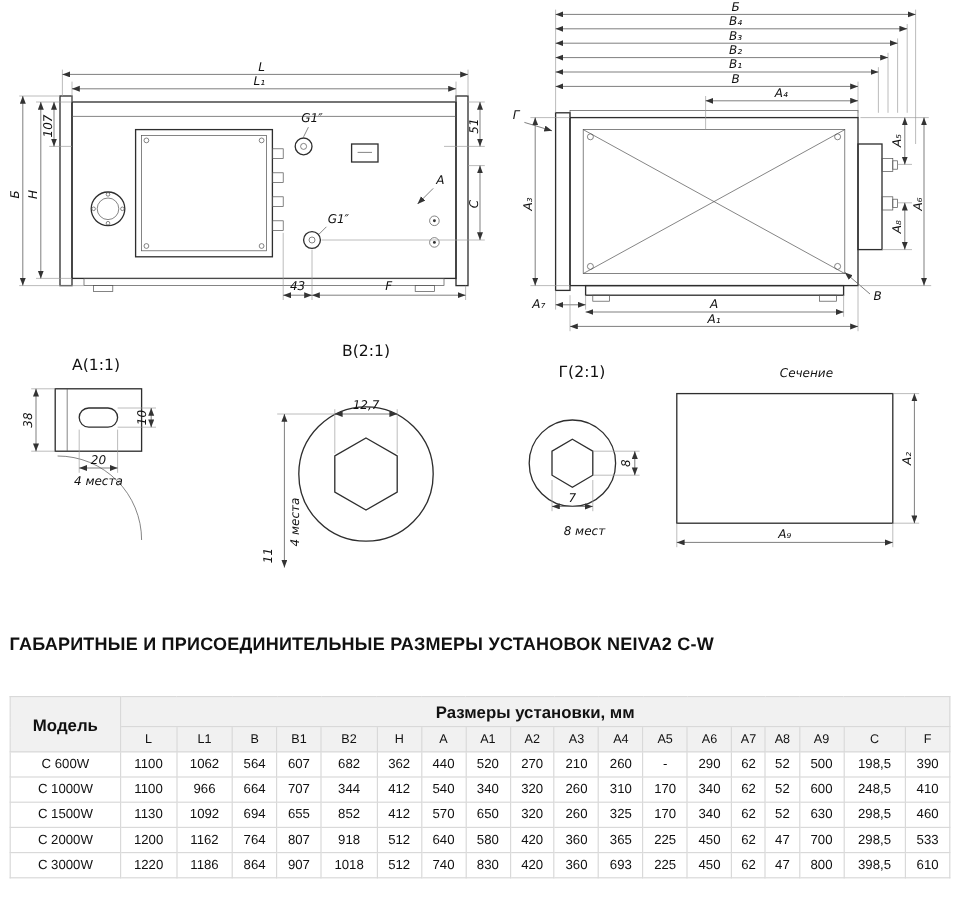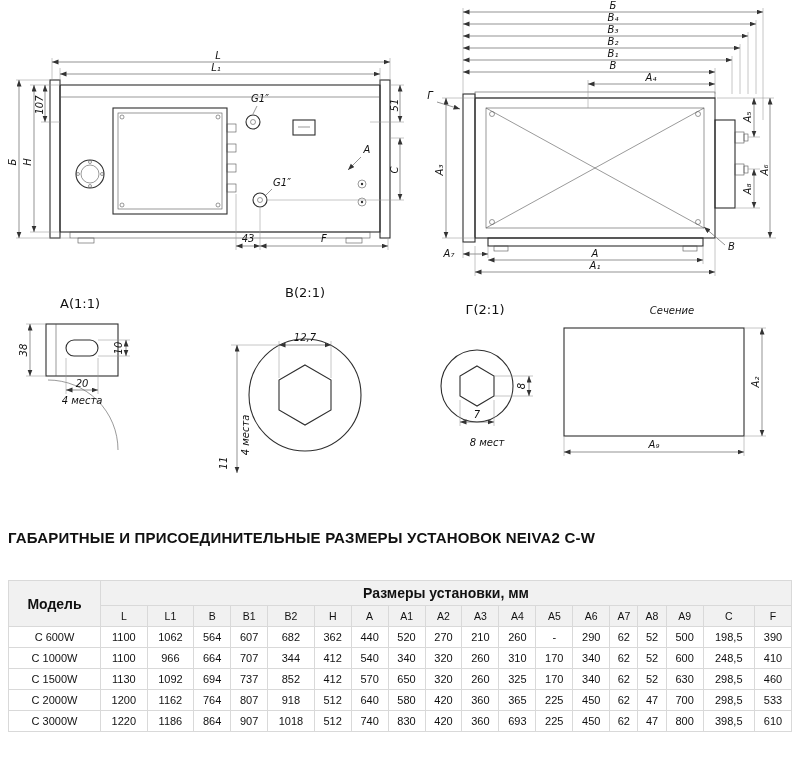--- a/index.html
+++ b/index.html
@@ -384,21 +384,21 @@
           <td>52</td>
           <td>600</td>
           <td>248,5</td>
           <td>410</td>
         </tr>
         <tr>
           <td class="model-cell">C 1500W</td>
           <td>1130</td>
           <td>1092</td>
           <td>694</td>
-          <td>737</td>
+          <td>655</td>
           <td>852</td>
           <td>412</td>
           <td>570</td>
           <td>650</td>
           <td>320</td>
           <td>260</td>
           <td>325</td>
           <td>170</td>
           <td>340</td>
           <td>62</td>

